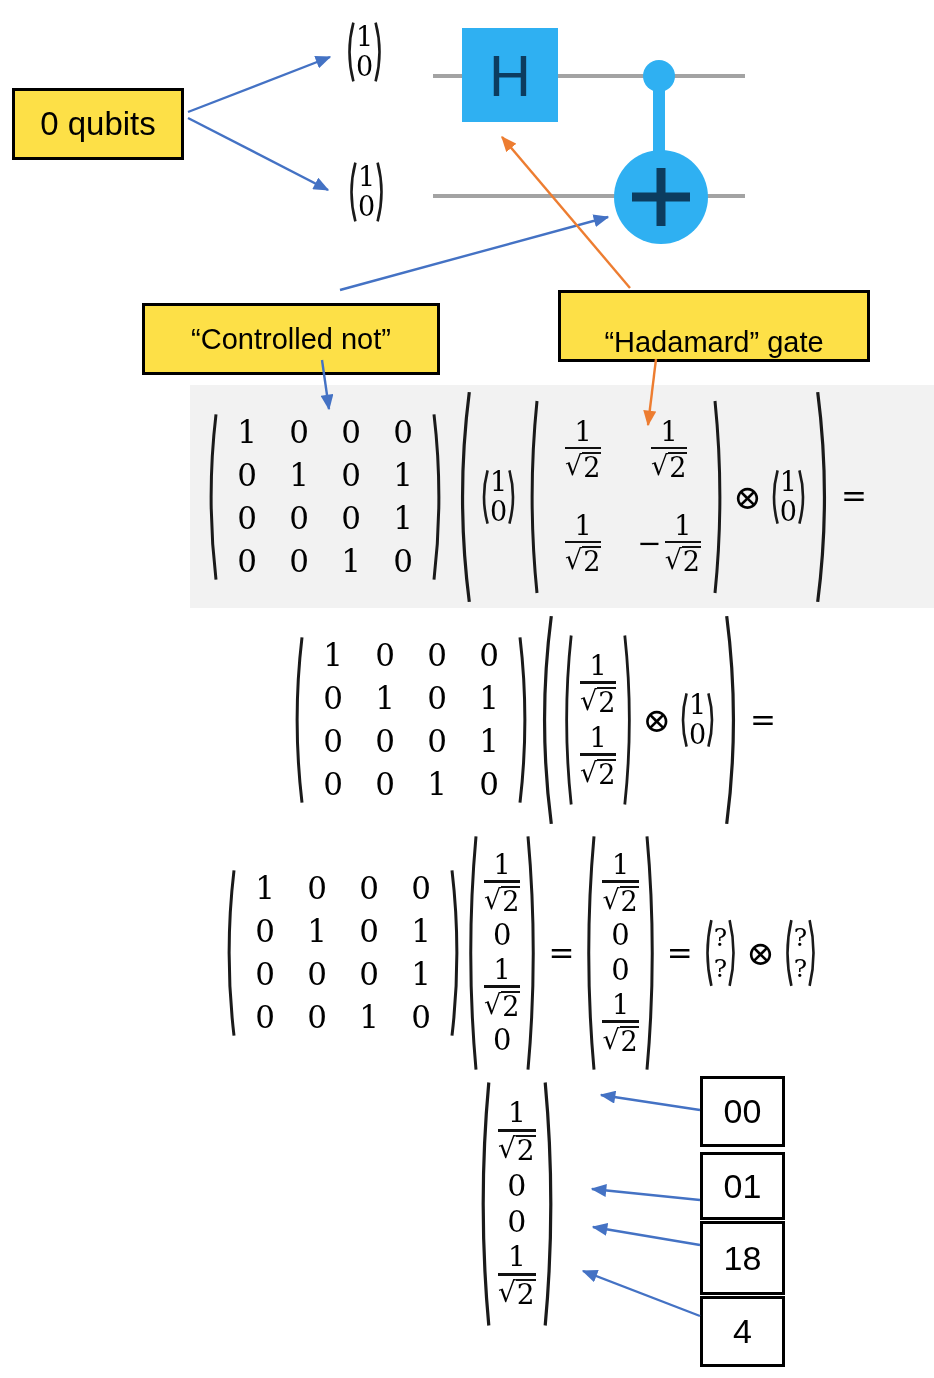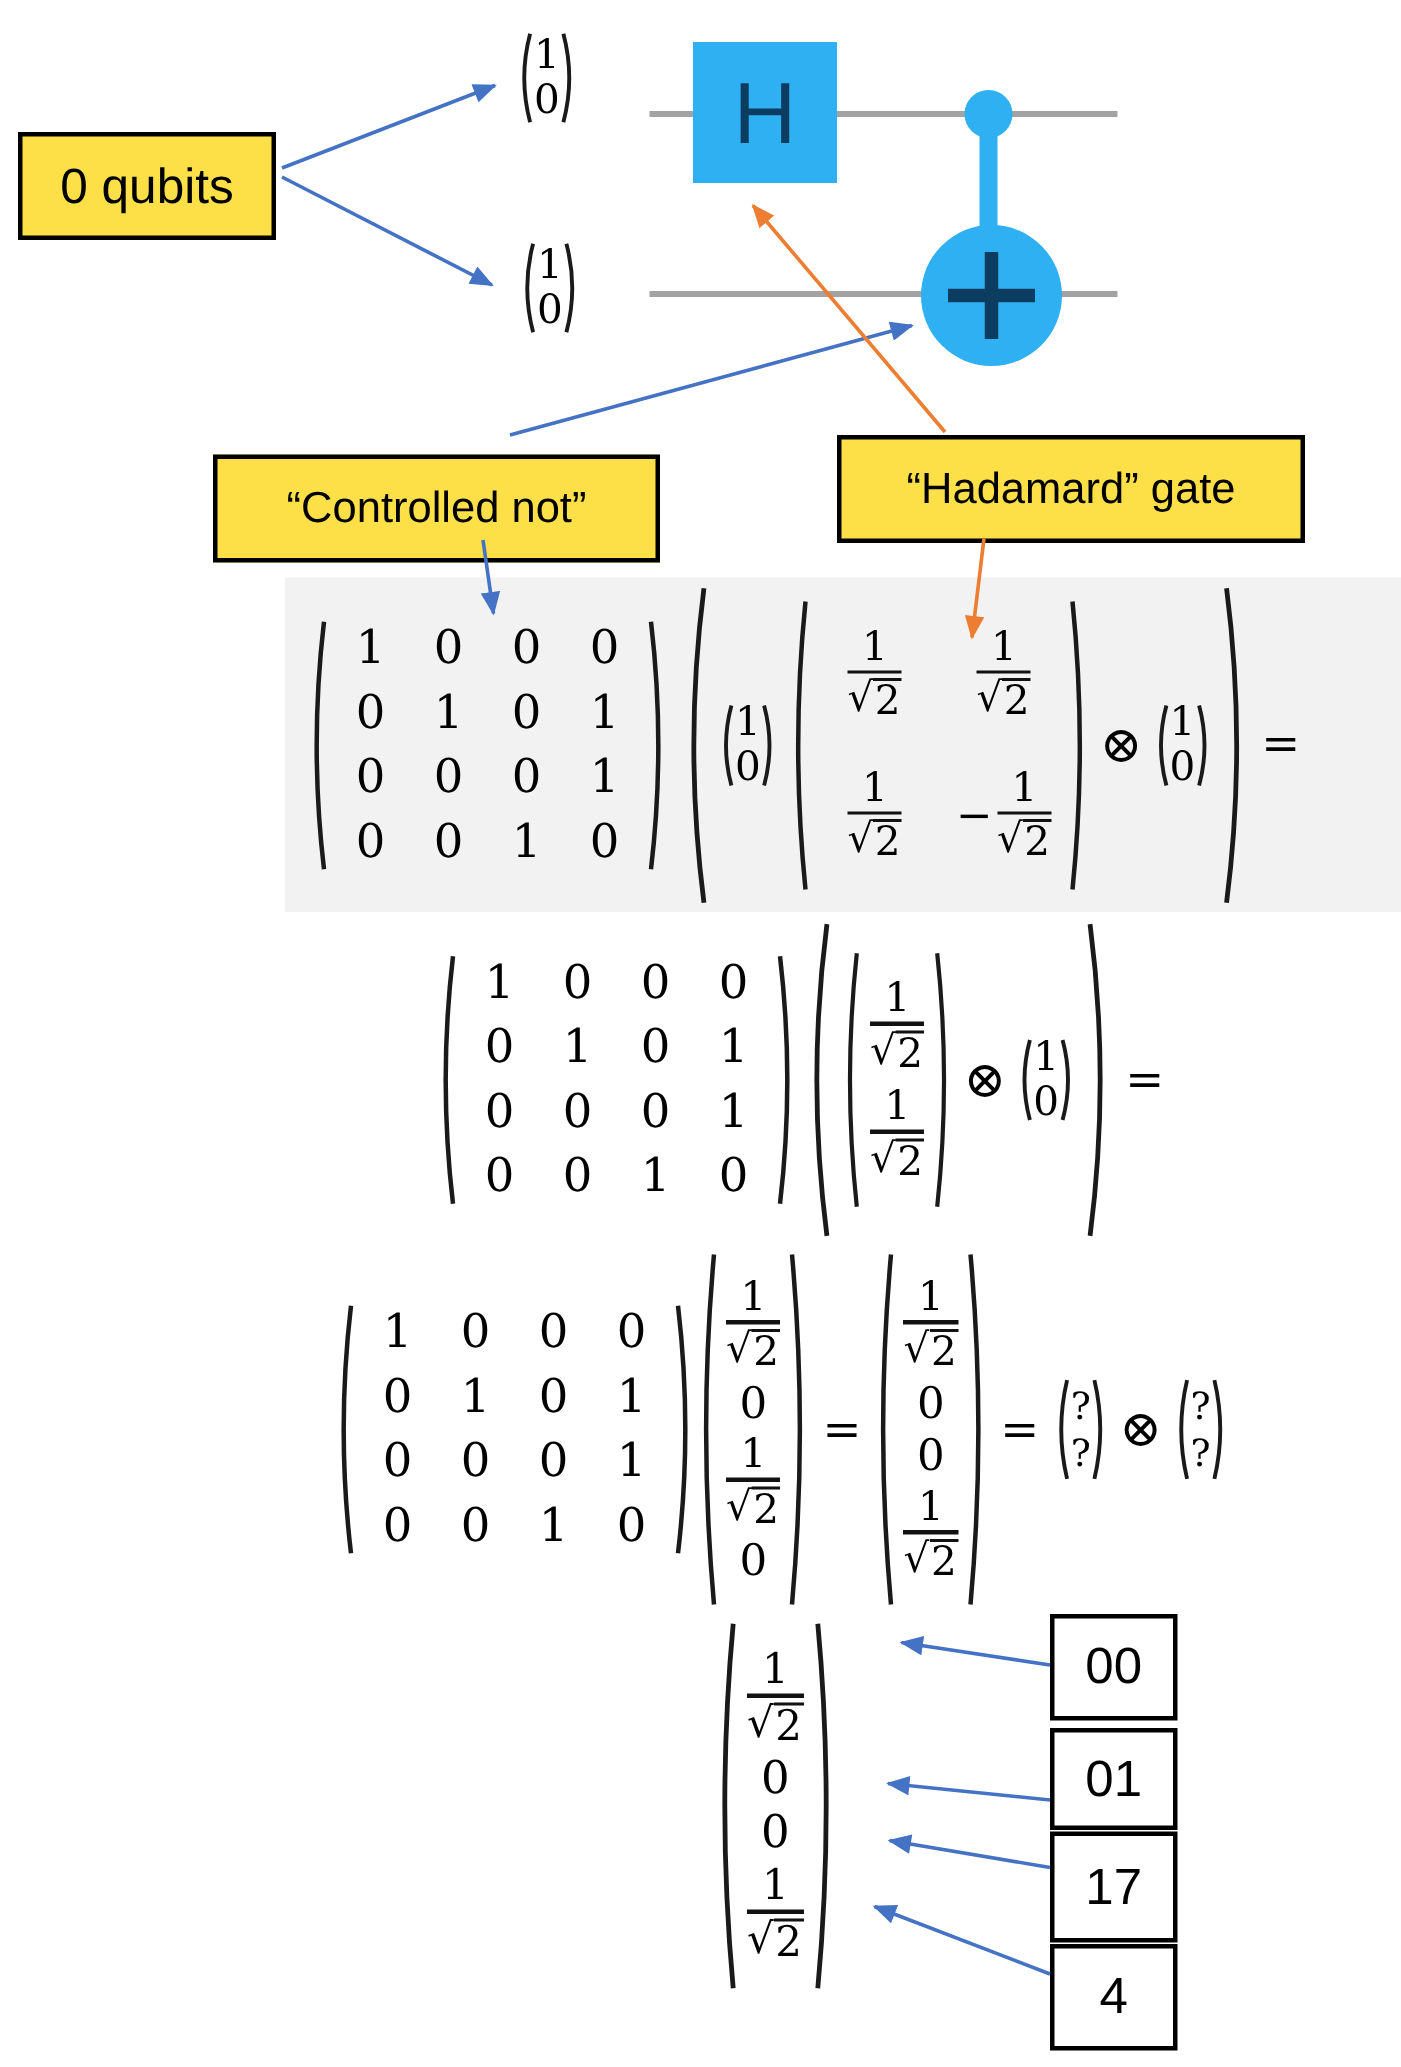--- a/index.html
+++ b/index.html
@@ -87,21 +87,21 @@
 <div class="cbar" style="left:653px;top:76px;height:122px;"></div>
 <div class="cdot" style="left:643px;top:60px;"></div>
 <div class="ctgt" style="left:614px;top:150px;">
   <span class="plus-h"></span>
   <span class="plus-v"></span>
 </div>
 
 <div class="lblbox" style="left:142px;top:291px;width:292px;height:66px;margin-top:12px;">
   <span>“Controlled not”</span>
 </div>
-<div class="lblbox" style="left:558px;top:290px;width:306px;height:66px;">
+<div class="lblbox" style="left:558px;top:290px;width:306px;height:66px;align-items:flex-end;">
   <span>“Hadamard” gate</span>
 </div>
 
 <div class="mathrow grayband" style="left:190px;top:385px;width:744px;height:223px;padding-left:14px;">
 
   <span class="mat">
     <svg class="par" style="height:172px" viewBox="0 0 20 100" preserveAspectRatio="none">
         <path d="M16 2 Q3 50 16 98" stroke-width="3" vector-effect="non-scaling-stroke"></path>
       </svg>
     <span class="cells4">
@@ -427,21 +427,21 @@
     </svg>
 </div>
 
 <div class="bbox" style="top:1076px;height:65px;">
   <span>00</span>
 </div>
 <div class="bbox" style="top:1152px;height:62px;">
   <span>01</span>
 </div>
 <div class="bbox" style="top:1221px;height:68px;">
-  <span>17</span>
+  <span>18</span>
 </div>
 <div class="bbox" style="top:1296px;height:65px;">
   <span>4</span>
 </div>
 
 <svg class="overlay" width="934" height="1378" viewBox="0 0 934 1378">
   <defs>
     <marker id="mb" viewBox="0 0 12 10" refX="11" refY="5" markerWidth="16" markerHeight="13" orient="auto" markerUnits="userSpaceOnUse">
       <path d="M0 0 L12 5 L0 10 z" fill="#4472C4"></path>
     </marker>

